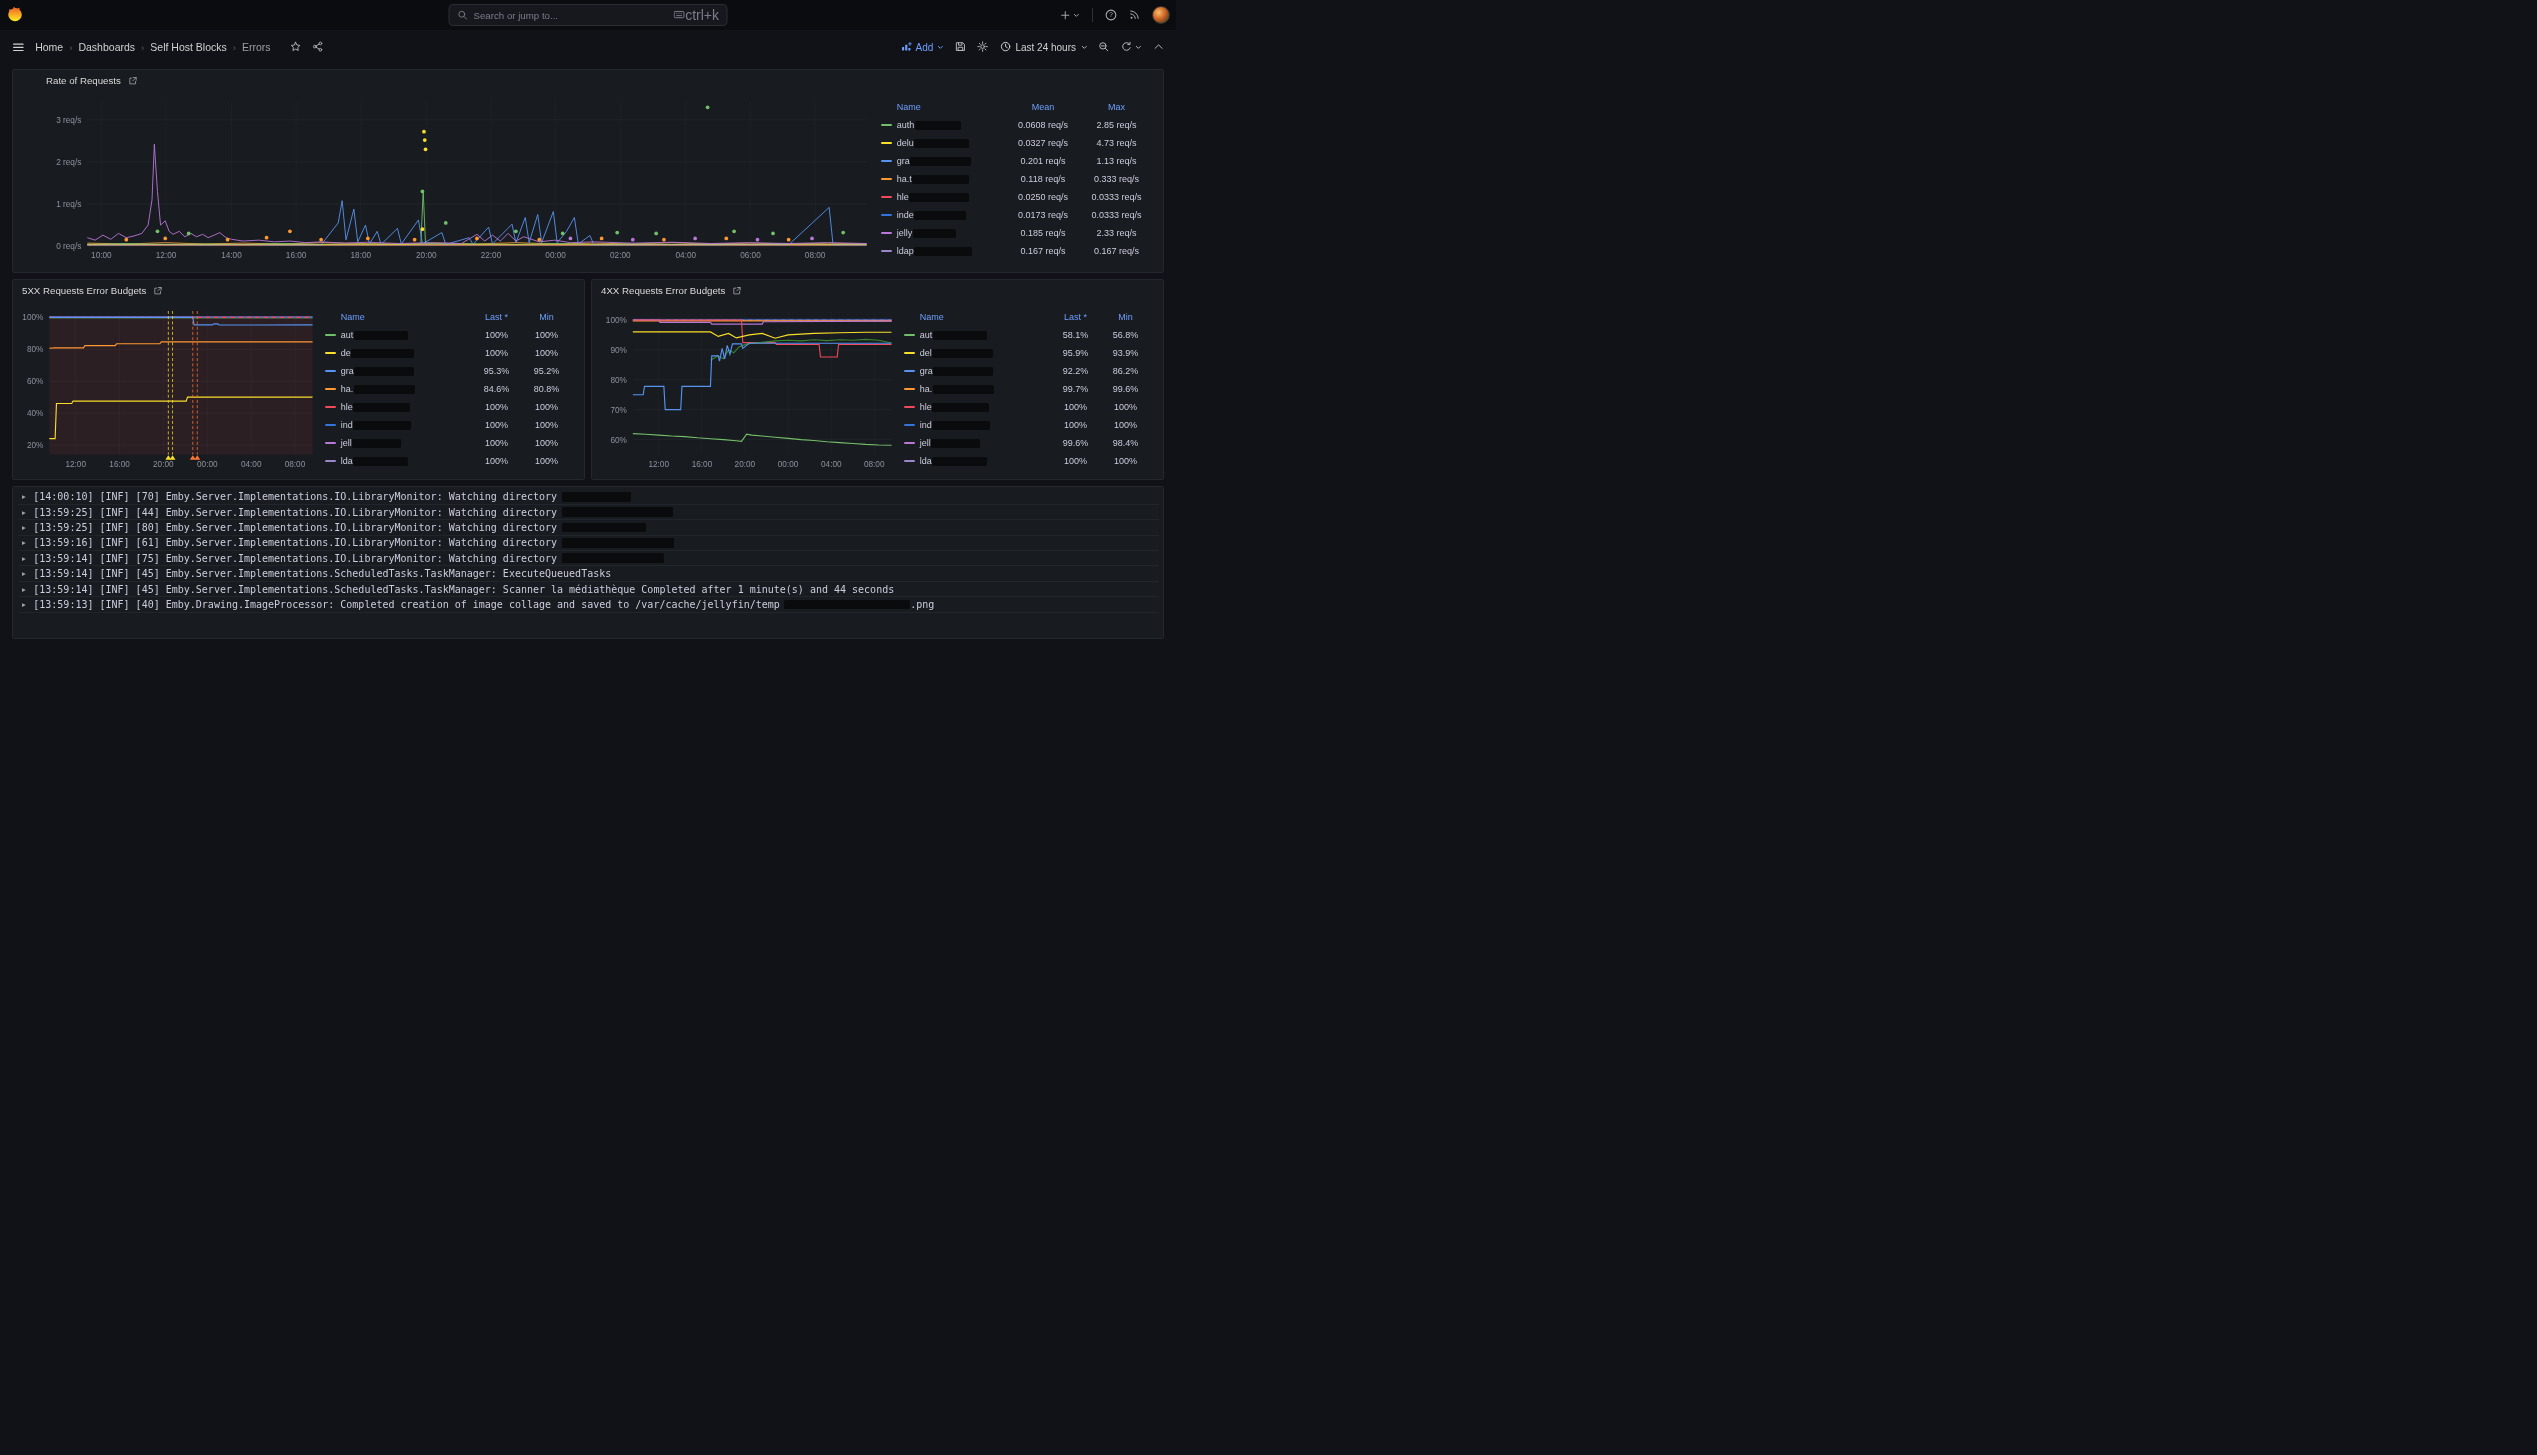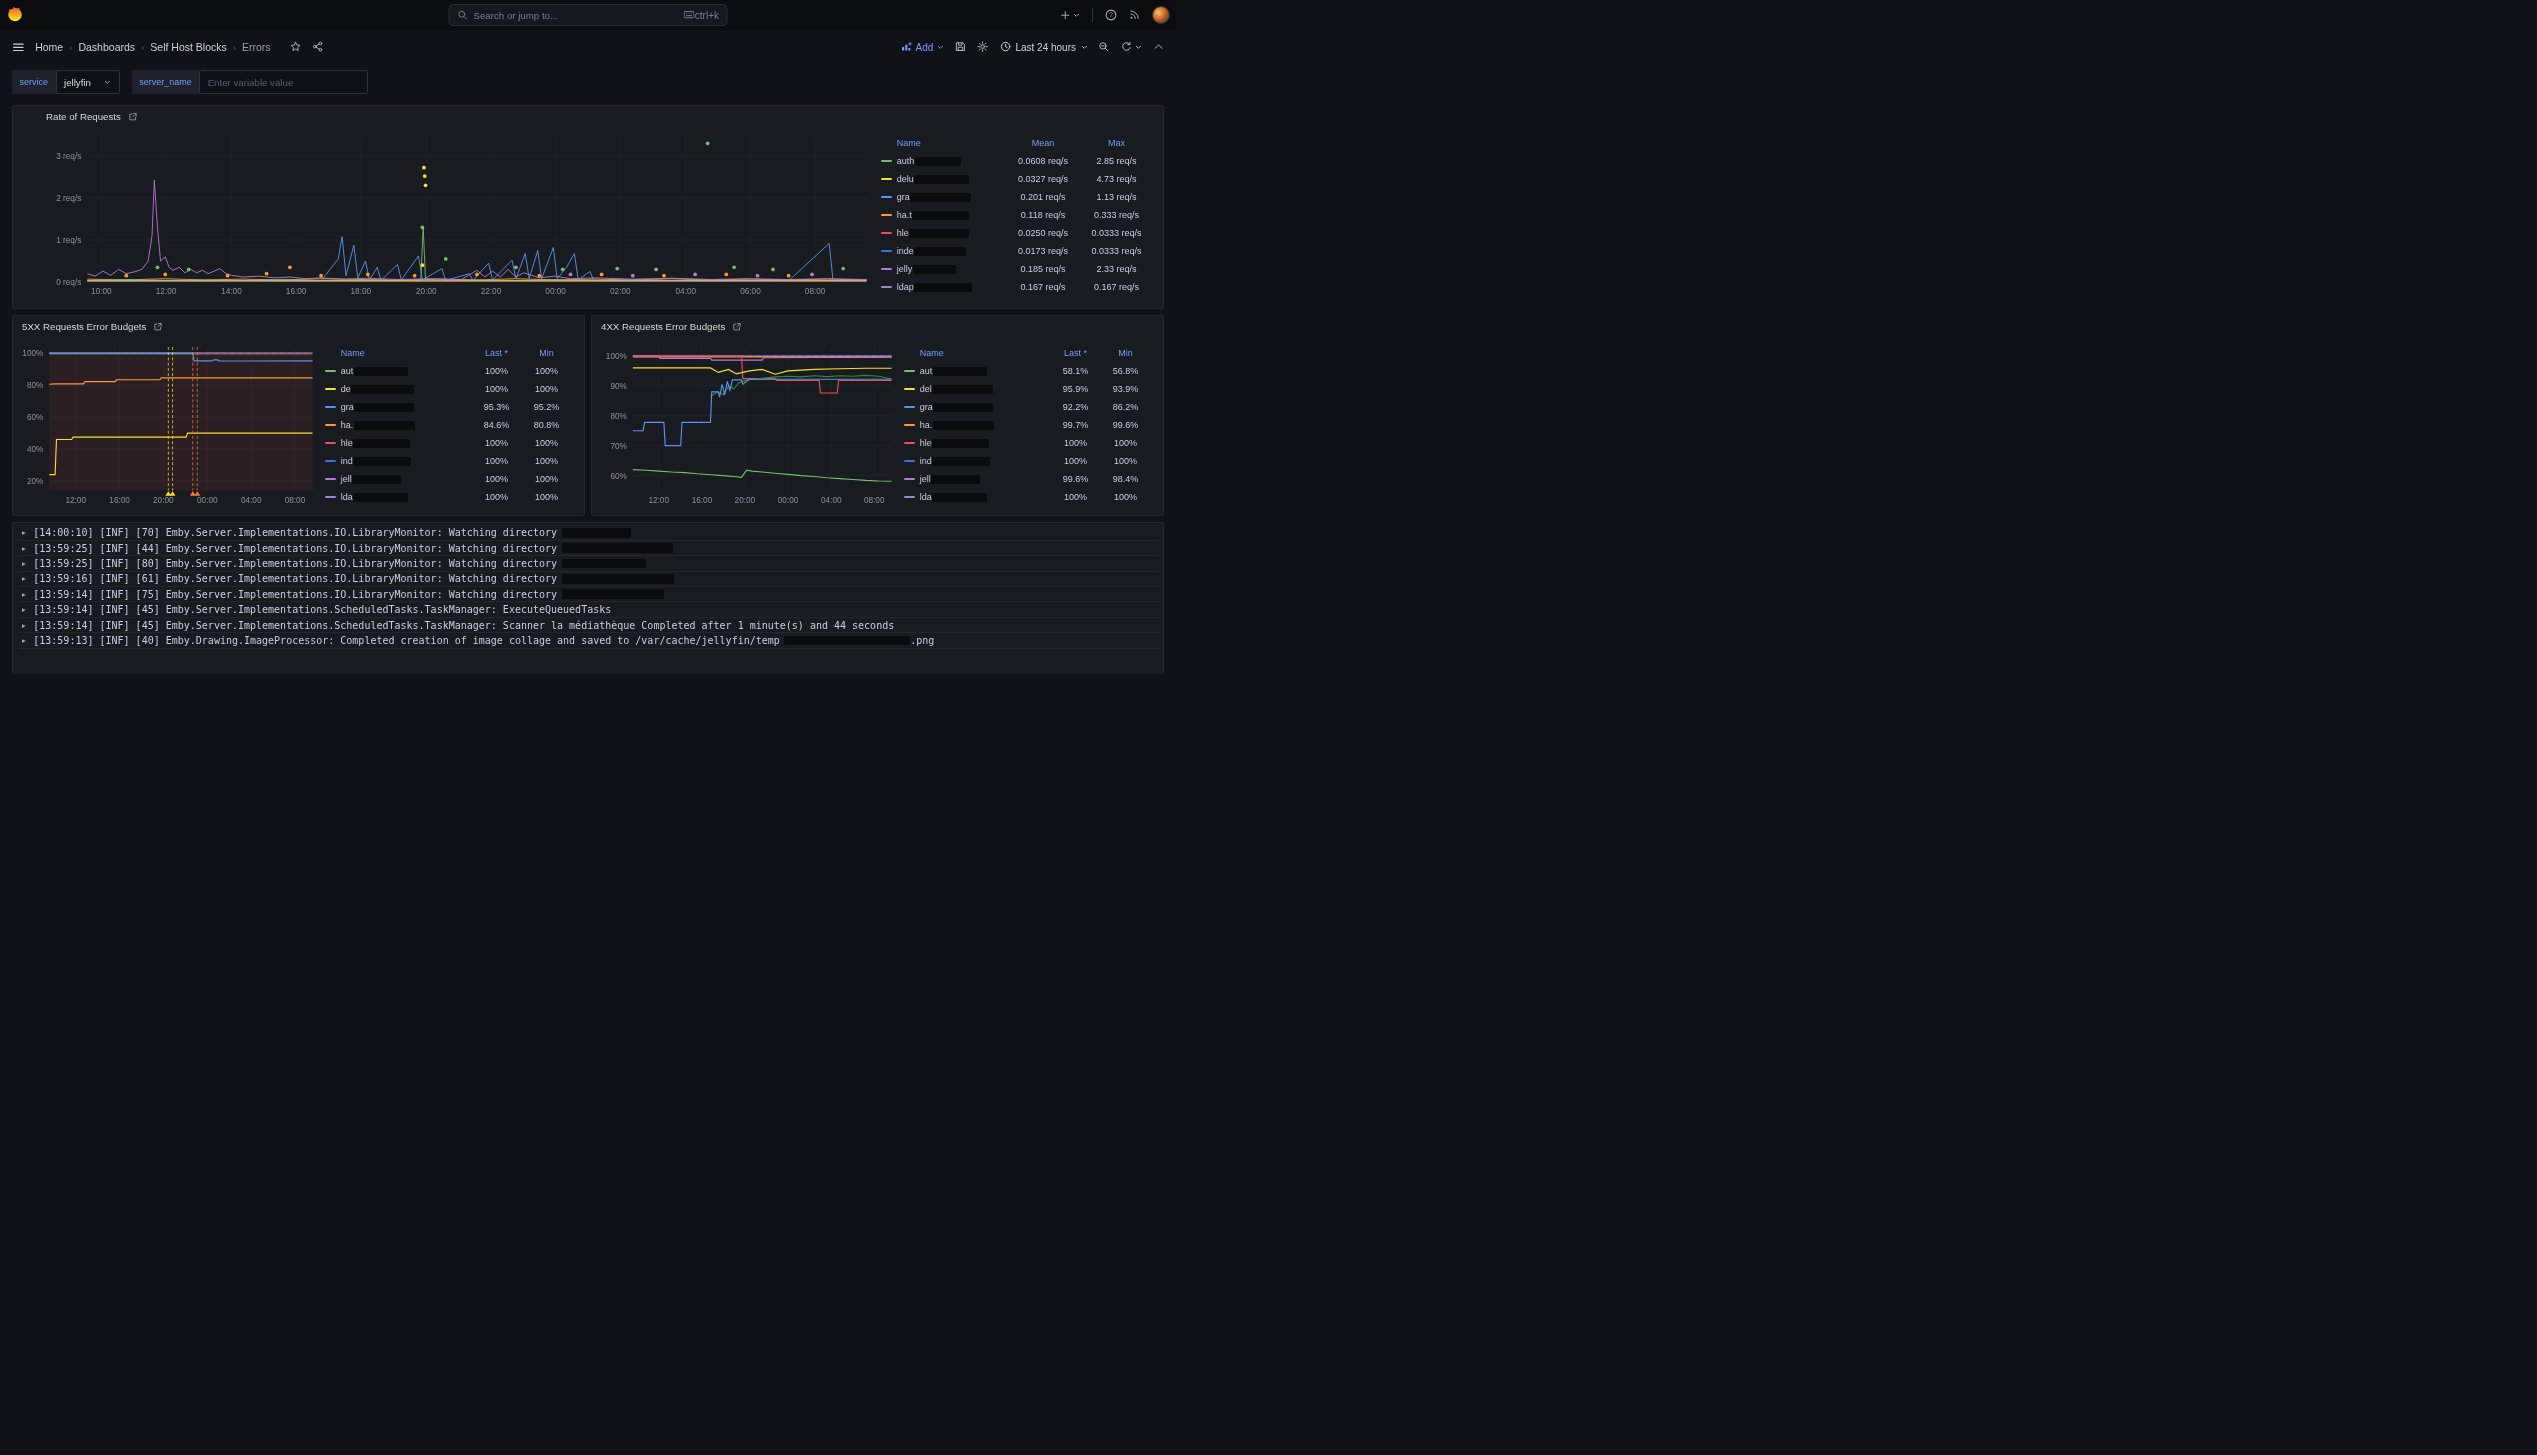--- a/index.html
+++ b/index.html
@@ -15,21 +15,21 @@
   [data-interactable="true"] { cursor:pointer; }
 
   
   .topnav { height:30px; background:#0b0c0f; display:flex; align-items:center; padding:0 6px; position:relative; }
   .logo { width:18px; height:18px; }
   .search {
     position:absolute; left:50%; transform:translateX(-50%);
     width:279px; height:22px; background:#17181e; border:0.7px solid #2c2e35; border-radius:4.5px;
     display:flex; align-items:center; gap:6px; padding:0 7.5px; color:#7b7e87; font-size:9.7px;
   }
-  .search .kbd { margin-left:auto; display:flex; align-items:center; gap:0; font-size:10px; color:#7b7e87; }
+  .search .kbd { margin-left:auto; display:flex; align-items:center; gap:0; font-size:14px; color:#7b7e87; }
   .nav-right { margin-left:auto; display:flex; align-items:center; gap:12px; color:#aab0b6; }
   .vdiv { width:0.7px; height:13.5px; background:rgba(255,255,255,0.15); }
   .avatar { width:18px; height:18px; border-radius:50%;
     background:radial-gradient(circle at 35% 35%, #f5c16c 0%, #d96a29 40%, #7a4a22 70%, #49611f 100%);
     border:0.7px solid #333; }
   .plus-group { display:flex; align-items:center; gap:3px; }
 
   
   .toolbar { height:34px; display:flex; align-items:center; padding:0 12px; gap:10.5px; background:#111217; }
   .crumbs { display:flex; align-items:center; font-size:10.5px; color:#d0d1d4; }
@@ -250,37 +250,20 @@
     <span class="icon" data-interactable="true">
       <svg viewBox="0 0 16 16" width="11.2" height="11.2">
           <polyline points="3,10.5 8,5.5 13,10.5"></polyline>
         </svg>
     </span>
   </div>
 </div>
 
 <main class="canvas" data-interactable="false">
 
-  <div class="variables" data-interactable="false">
-    <div class="var-group" data-interactable="false">
-      <span class="var-label" data-interactable="false">service</span>
-      <span class="var-value" data-interactable="true">
-        <span data-interactable="false">jellyfin</span>
-        <span class="icon" data-interactable="false" style="color:#9aa0a6">
-          <svg viewBox="0 0 10 10" width="6.7" height="6.7">
-              <polyline points="2,3.5 5,6.5 8,3.5"></polyline>
-            </svg>
-        </span>
-      </span>
-    </div>
-    <div class="var-group" data-interactable="false">
-      <span class="var-label" data-interactable="false">server_name</span>
-      <input class="var-input" data-interactable="true" placeholder="Enter variable value" style="">
-    </div>
-  </div>
 
   <section class="panel panel-rate" data-interactable="false">
     <div class="p-head" data-interactable="true">
       <span class="p-title" data-interactable="false">Rate of Requests</span>
       <span class="icon ext-icon" data-interactable="true">
         <svg viewBox="0 0 16 16" width="9.7" height="9.7">
             <path d="M6.5 3.5H3v9.5h9.5V9"></path>
             <path d="M9 2.5h4.5V7"></path>
             <line x1="13.5" y1="2.5" x2="7.8" y2="8.2"></line>
           </svg>

